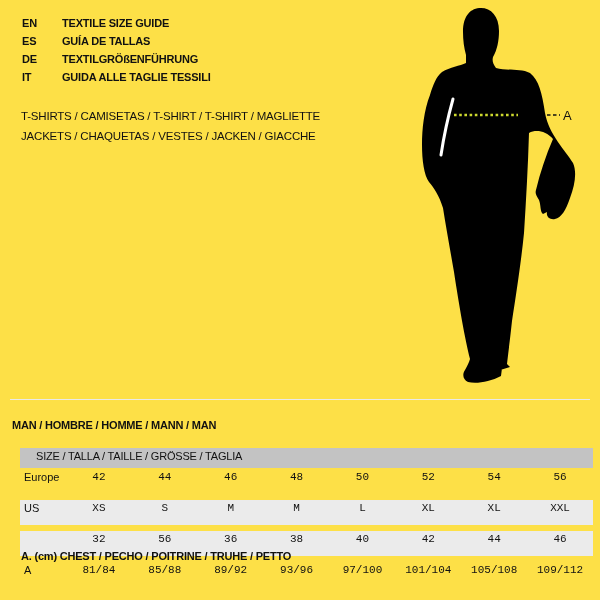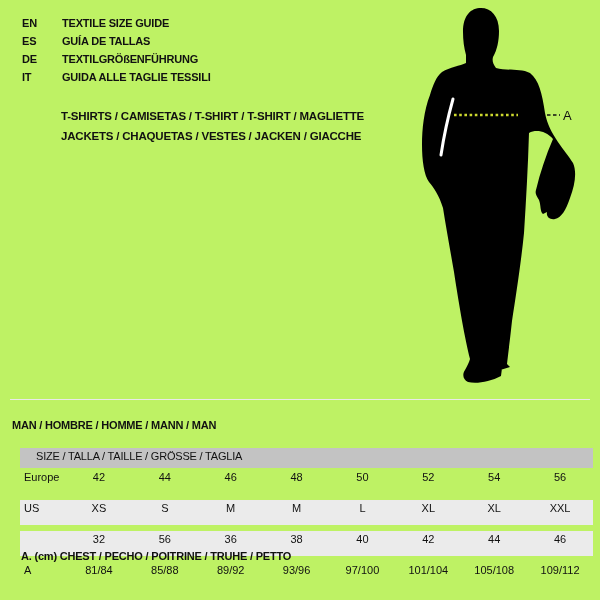--- a/index.html
+++ b/index.html
@@ -1,41 +1,41 @@
 <!DOCTYPE html>
 <html><head>
 <meta charset="utf-8">
 <style>
   html,body{margin:0;padding:0;background:#fff;}
   #canvas{
-    position:relative;width:600px;height:600px;background:#bef264;overflow:hidden;
+    position:relative;width:600px;height:600px;background:#fde047;overflow:hidden;
     font-family:"Liberation Sans",sans-serif;color:#111;
   }
   
   .lang-block{position:absolute;left:22px;top:14px;}
   .lang-row{display:flex;height:18px;line-height:18px;}
   .lang-code{width:40px;font-size:11px;font-weight:bold;letter-spacing:-0.2px;}
   .lang-label{font-size:11px;font-weight:bold;letter-spacing:-0.2px;white-space:nowrap;}
   
   .cat-block{position:absolute;left:21px;top:107px;}
-  .cat-line{font-size:11.5px;font-weight:bold;letter-spacing:-0.2px;height:19.5px;line-height:19.5px;white-space:nowrap;margin-left:40px;}
+  .cat-line{font-size:11.5px;font-weight:normal;letter-spacing:-0.2px;height:19.5px;line-height:19.5px;white-space:nowrap;}
   
   .figure-wrap{position:absolute;left:370px;top:5px;width:210px;height:390px;}
   .figure-wrap svg{display:block;width:210px;height:390px;}
   
   .divider{position:absolute;left:10px;top:399px;width:580px;height:1px;background:#e9e9e9;}
   
   .section-title{position:absolute;left:12px;top:419px;font-size:11px;font-weight:bold;letter-spacing:-0.2px;white-space:nowrap;}
   
   .size-table{position:absolute;left:20px;top:448px;width:573px;font-size:11px;}
   .t-header{height:20px;line-height:16px;background:#c3c3c3;padding-left:16px;margin-bottom:1px;letter-spacing:-0.2px;}
   .t-row{display:grid;grid-template-columns:46px repeat(8,1fr);height:25px;line-height:16px;margin-bottom:6px;}
   .t-row.alt{background:#ebebeb;}
   .t-label{padding-left:4px;text-align:left;white-space:nowrap;}
-  .t-cell{text-align:center;white-space:nowrap;}
+  .t-cell{text-align:center;white-space:nowrap;font-family:Liberation Mono, monospace;}
   
   .footnote{position:absolute;left:21px;top:550px;font-size:11px;font-weight:bold;letter-spacing:-0.2px;white-space:nowrap;}
 </style>
 </head>
 <body>
 
 <div id="canvas">
 
   <div class="lang-block">
     <div class="lang-row">

